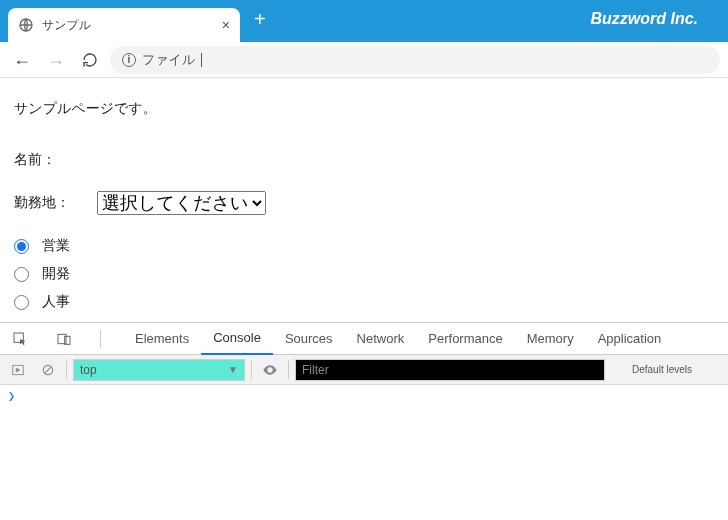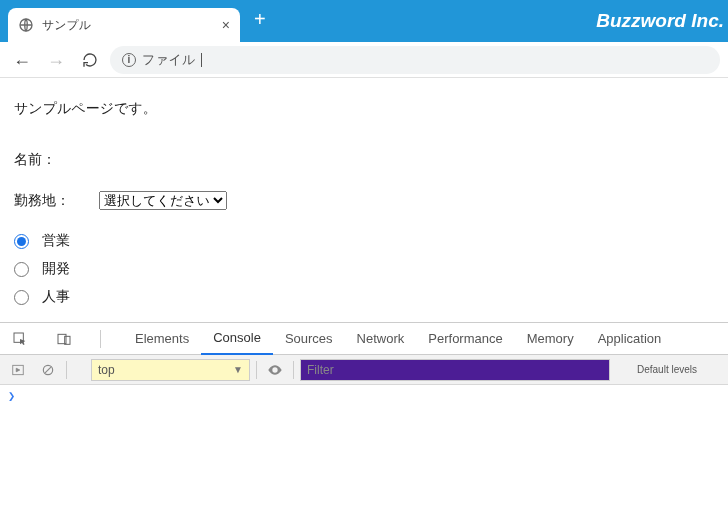--- a/index.html
+++ b/index.html
@@ -4,52 +4,52 @@
 <style>
 * { box-sizing: border-box; margin: 0; padding: 0; }
 body { font-family: Arial, "Meiryo", sans-serif; font-size: 13px; width: 728px; height: 520px; overflow: hidden; background: #fff; }
 
 .titlebar { background: #2196d8; height: 42px; display: flex; align-items: flex-end; padding-left: 8px; position: relative; }
 .tab { background: #fff; border-radius: 8px 8px 0 0; height: 34px; width: 232px; display: flex; align-items: center; padding: 0 10px; gap: 8px; position: relative; }
 .tab .favicon { width: 16px; height: 16px; color: #6b6b6b; }
 .tab .title { flex: 1; color: #444; font-size: 12px; }
 .tab .close { color: #555; font-size: 14px; cursor: pointer; }
 .newtab { color: #fff; font-size: 20px; margin-left: 14px; align-self: center; padding-bottom: 4px; cursor: pointer; }
-.brand { position: absolute; right: 4px; top: 10px; color: #fff; font-weight: bold; font-style: italic; font-size: 19px; text-align: center; }
+.brand { position: absolute; right: 30px; top: 10px; color: #fff; font-weight: bold; font-style: italic; font-size: 16px; text-align: center; }
 
 .toolbar { height: 36px; background: #fff; border-bottom: 1px solid #e0e0e0; display: flex; align-items: center; padding: 0 8px; gap: 6px; }
 .toolbar .nav { width: 28px; height: 28px; display: flex; align-items: center; justify-content: center; color: #444; font-size: 18px; cursor: pointer; }
 .toolbar .nav.disabled { color: #bbb; cursor: default; }
 .addr { flex: 1; height: 28px; background: #f1f3f4; border-radius: 14px; display: flex; align-items: center; padding: 0 12px; gap: 6px; color: #555; font-size: 13px; }
 .addr .info { width: 14px; height: 14px; border: 1.5px solid #666; border-radius: 50%; display: flex; align-items: center; justify-content: center; font-size: 10px; font-weight: bold; }
 .addr .cursor { width: 1px; height: 14px; background: #555; }
 
 .page { padding: 22px 14px; font-size: 14px; color: #222; }
 .page p { margin-bottom: 33px; }
-.form-row { margin-bottom: 22px; display: flex; align-items: center; }
+.form-row { margin-bottom: 22px; display: flex; align-items: center; gap: 27px; }
 .form-row .lbl { white-space: nowrap; }
 .text-input { border: 1px solid #000; padding: 2px 4px; font-size: 14px; width: 140px; outline: 2px solid #000; outline-offset: -1px; }
-select { font-size: 13px; margin-left: 29px; }
+select { font-size: 18px; }
 .radios { margin-top: 20px; }
 .radio-row { display: flex; align-items: center; gap: 13px; margin-bottom: 10px; font-size: 14px; }
 .radio-row input { width: 15px; height: 15px; accent-color: #1a73e8; }
 
 .devtools { position: absolute; left: 0; right: 0; bottom: 0; top: 322px; border-top: 1px solid #ccc; background: #fff; display: flex; flex-direction: column; }
 .dt-tabs { height: 32px; border-bottom: 1px solid #ccc; display: flex; align-items: center; padding-left: 6px; gap: 16px; }
 .dt-ic { width: 28px; height: 28px; display: flex; align-items: center; justify-content: center; color: #666; }
 .dt-sep { width: 1px; height: 18px; background: #ccc; margin: 0 6px; }
 .dt-tab { padding: 0 12px; height: 32px; display: flex; align-items: center; color: #555; font-size: 13px; cursor: pointer; }
 .dt-tab.active { color: #333; border-bottom: 2px solid #1a73e8; }
 
 .dt-bar { height: 30px; border-bottom: 1px solid #d8d8d8; display: flex; align-items: center; padding-left: 6px; gap: 6px; background: #f2f2f2; }
 .dt-bar .ic { width: 24px; height: 24px; display: flex; align-items: center; justify-content: center; color: #888; }
 .dt-bar .sep2 { width: 1px; height: 18px; background: #ccc; }
-.ctx { width: 159px; height: 22px; border: 1px solid #ccc; background: #fef9c3; display: flex; align-items: center; justify-content: space-between; padding: 0 6px; color: #555; font-size: 12px; margin-left: 18px; }
+.ctx { width: 172px; height: 22px; border: 1px solid #ccc; background: #5eead4; display: flex; align-items: center; justify-content: space-between; padding: 0 6px; color: #555; font-size: 12px; }
 .ctx .arrow { font-size: 10px; color: #777; }
-.filter { width: 310px; height: 22px; border: 1px solid #ccc; background: #4c1d95; padding: 0 6px; font-size: 12px; color: #888; display: flex; align-items: center; }
+.filter { width: 310px; height: 22px; border: 1px solid #ccc; background: #000000; padding: 0 6px; font-size: 12px; color: #888; display: flex; align-items: center; }
 .levels { margin-left: 21px; font-size: 10px; color: #555; white-space: nowrap; }
 
 .console-body { flex: 1; padding: 4px 8px; font-family: Menlo, Consolas, monospace; font-size: 12px; color: #367cf1; }
 .prompt::before { content: "❯"; color: #367cf1; margin-right: 4px; }
 </style>
 </head>
 <body>
 
 <div class="titlebar">
   <div class="tab">

